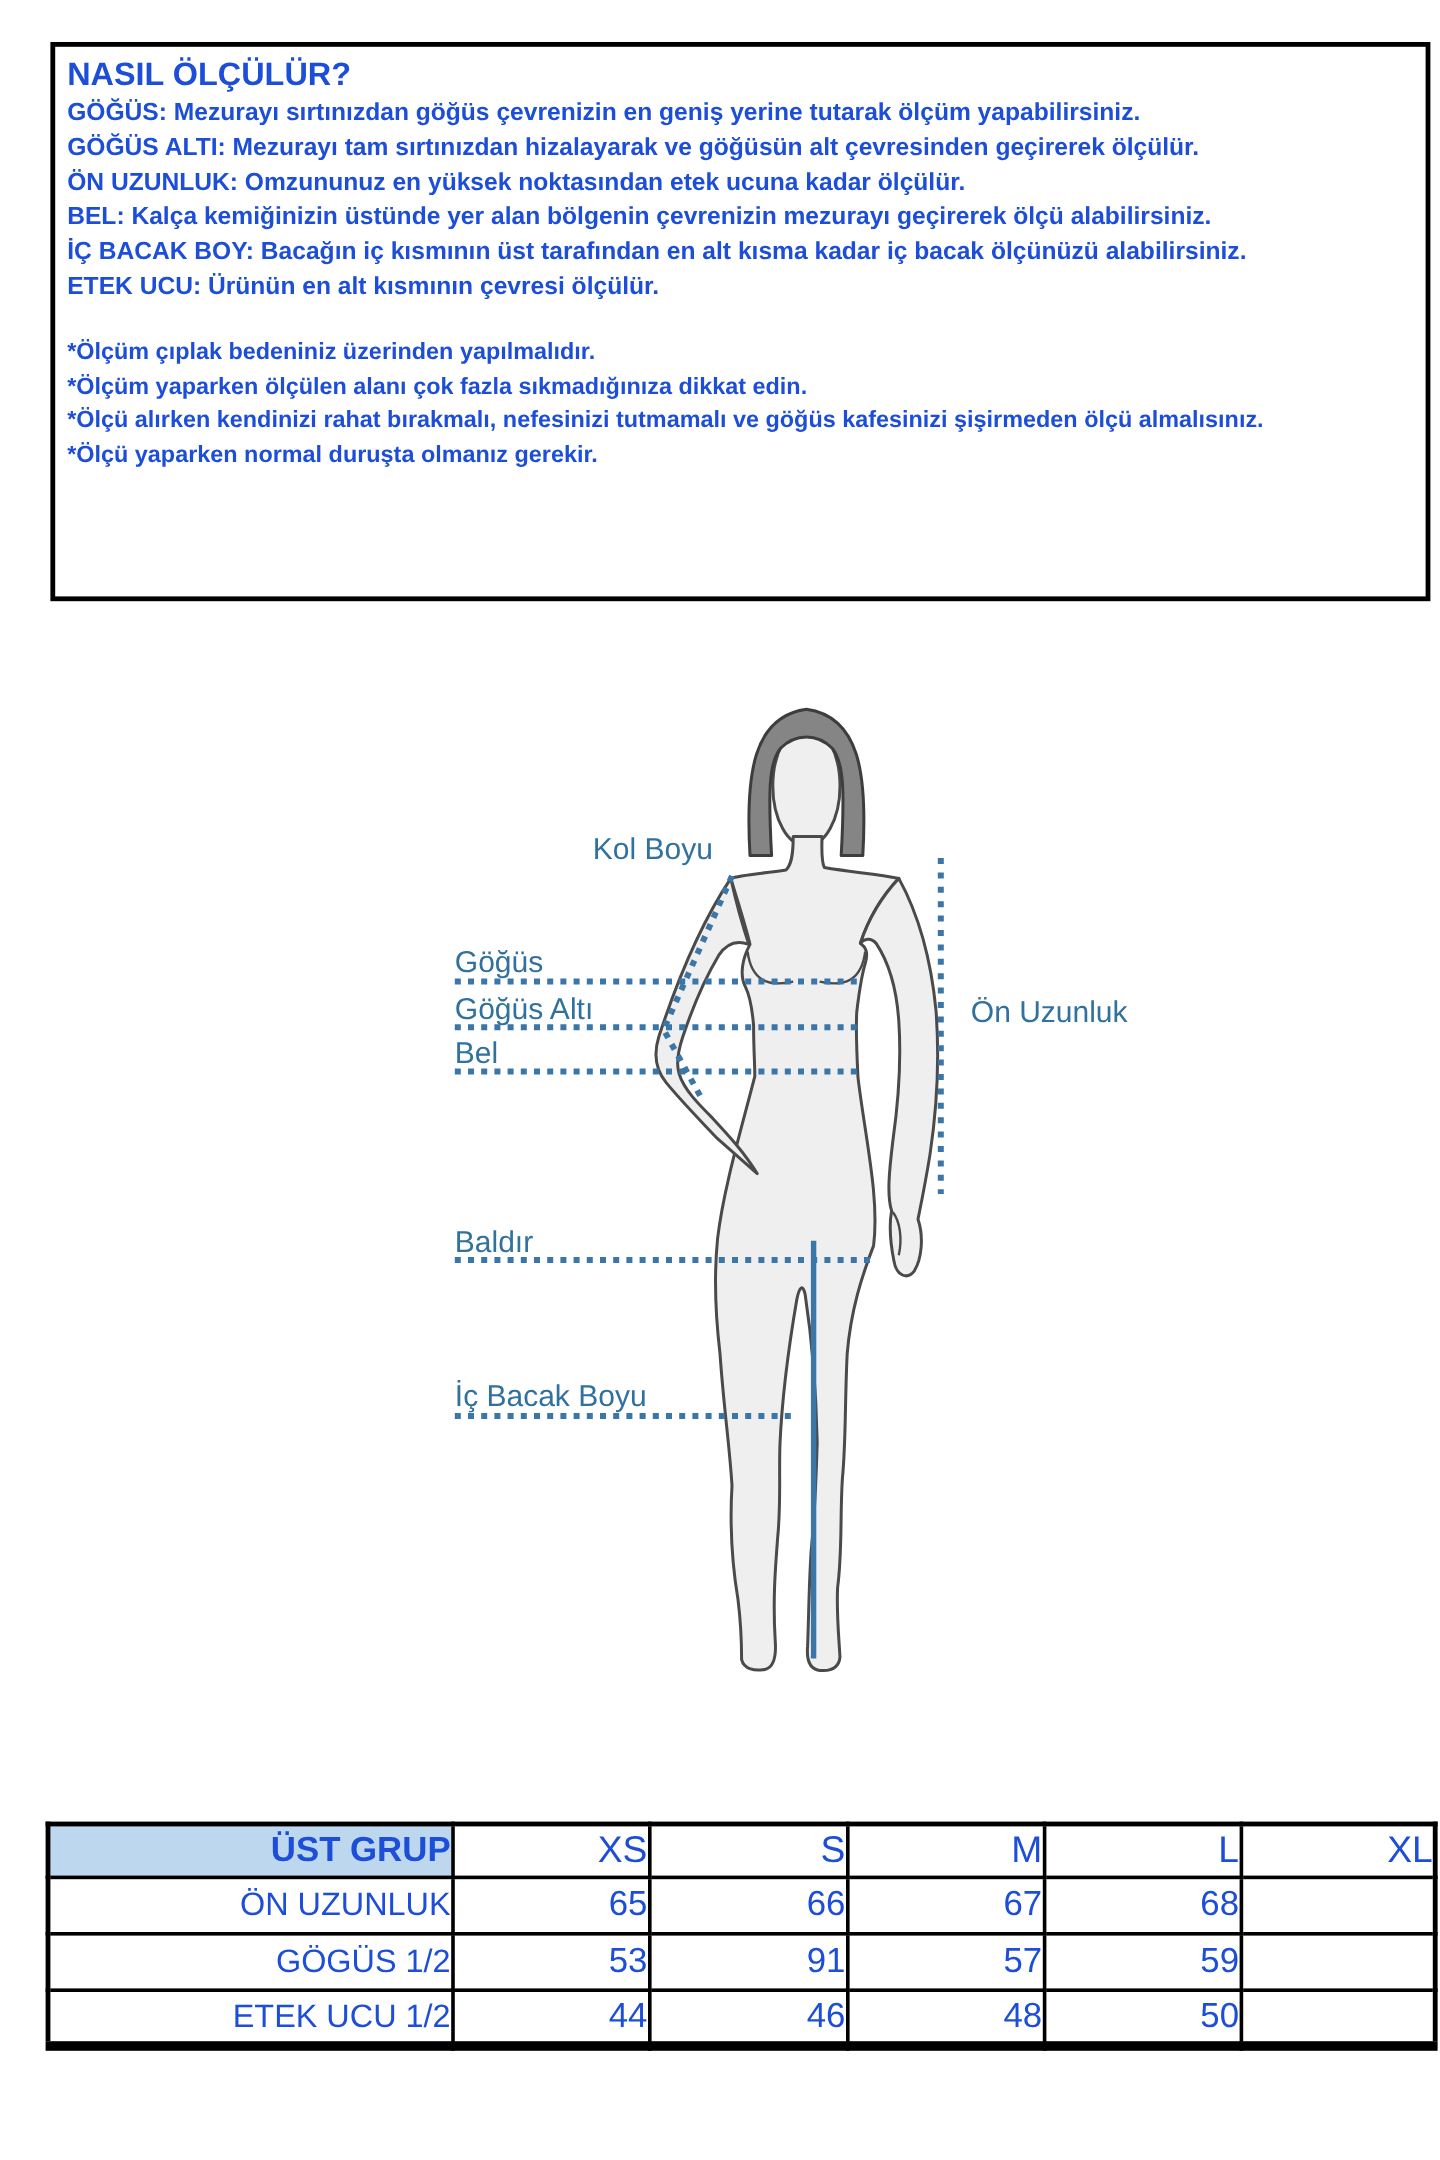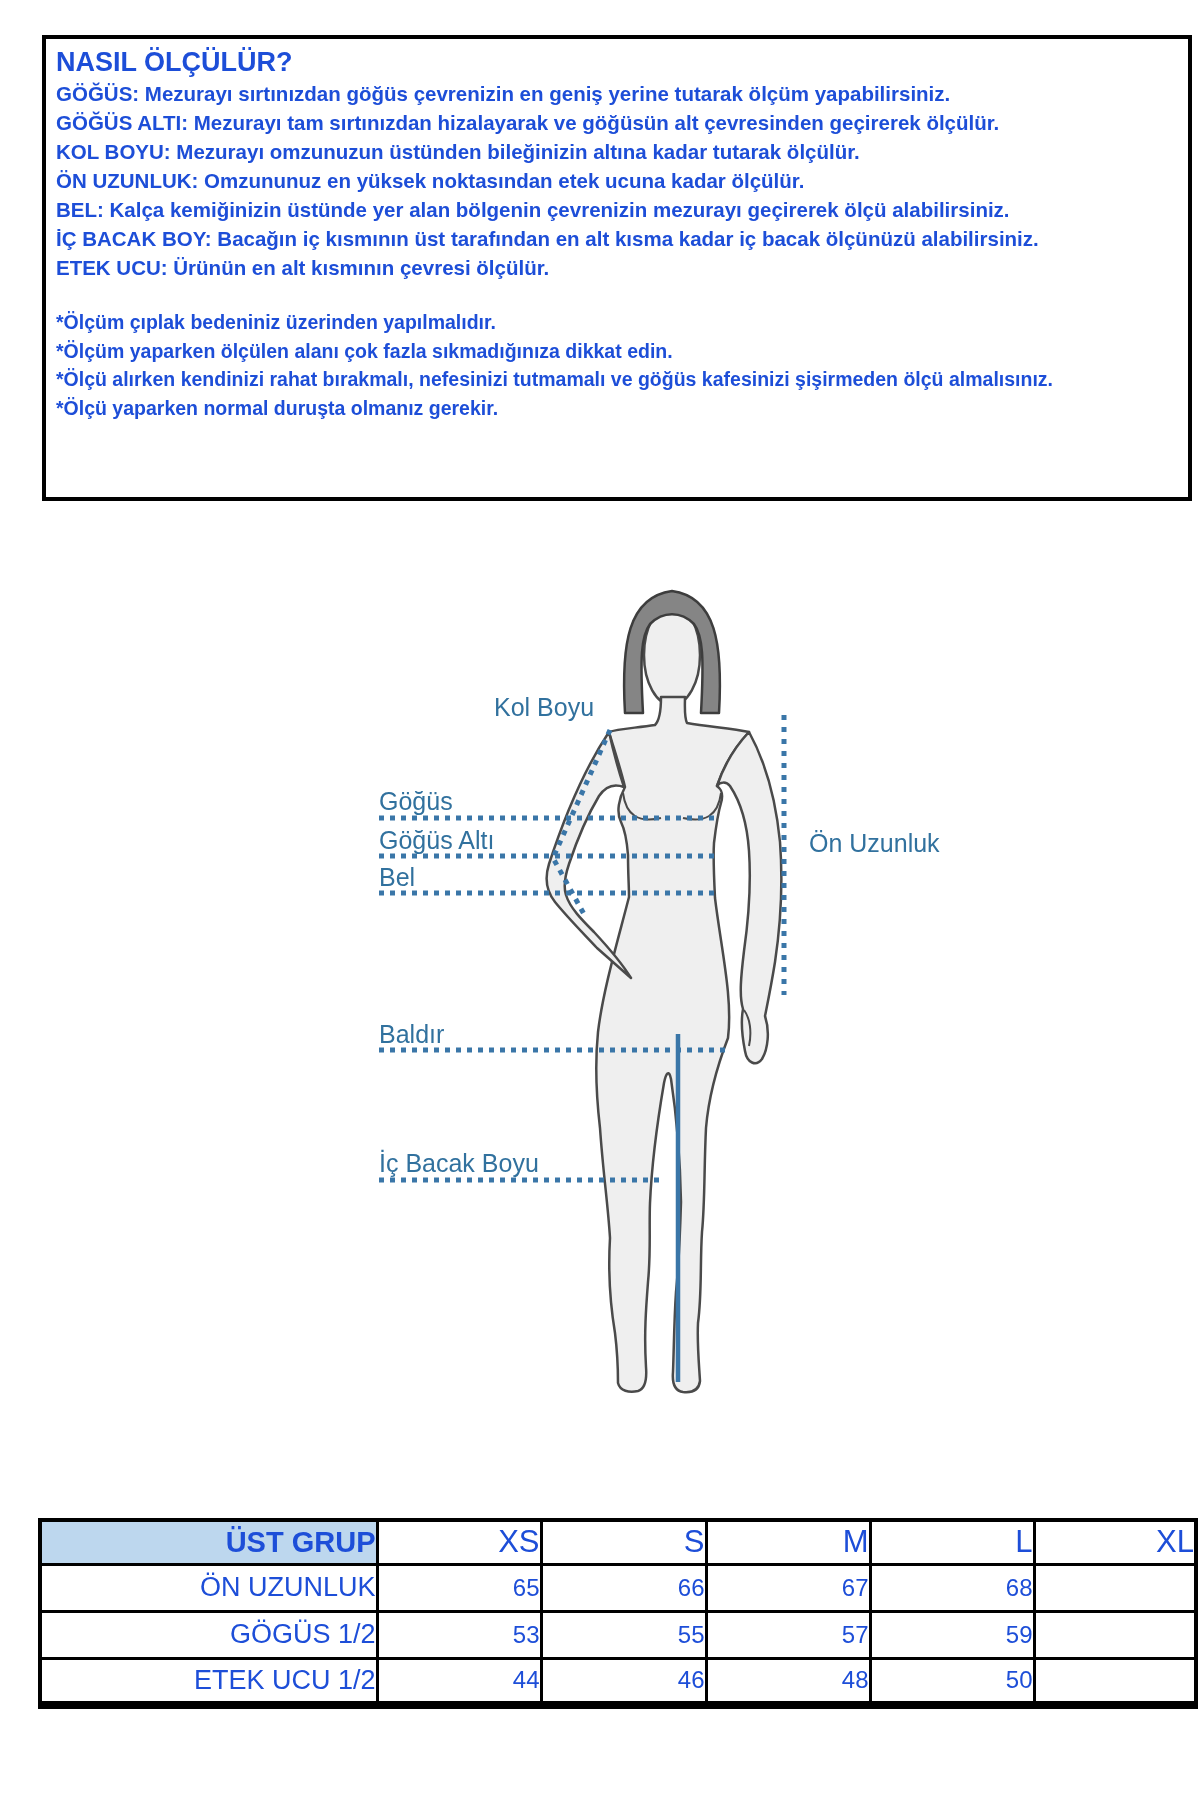--- a/index.html
+++ b/index.html
@@ -18,32 +18,31 @@
   
   .size-table{position:absolute;left:21px;top:1518px;width:1156px;border-collapse:collapse;
               table-layout:fixed;text-align:right;}
   .size-table td,.size-table th{border:3px solid #000;padding:0;overflow:hidden;white-space:nowrap;}
   .size-table{border:4px solid #000;border-bottom:8px solid #000;}
   .row-h{height:47px;}
   .head-h{height:44px;}
   .cell-group{background:#bdd7ee;font-weight:bold;font-size:29px;}
   .cell-size{font-size:31px;font-weight:normal;}
   .cell-label{font-size:27px;font-weight:normal;}
-  .cell-val{font-size:24px;font-weight:normal;}
+  .cell-val{font-size:29px;font-weight:normal;}
 </style>
 </head>
 <body>
 
 <div class="page">
 
   <div class="guide-box">
     <div class="guide-title">NASIL ÖLÇÜLÜR?</div>
     <div class="guide-def">GÖĞÜS: Mezurayı sırtınızdan göğüs çevrenizin en geniş yerine tutarak ölçüm yapabilirsiniz.</div>
     <div class="guide-def">GÖĞÜS ALTI: Mezurayı tam sırtınızdan hizalayarak ve göğüsün alt çevresinden geçirerek ölçülür.</div>
-    <div class="guide-def">KOL BOYU: Mezurayı omzunuzun üstünden bileğinizin altına kadar tutarak ölçülür.</div>
     <div class="guide-def">ÖN UZUNLUK: Omzununuz en yüksek noktasından etek ucuna kadar ölçülür.</div>
     <div class="guide-def">BEL: Kalça kemiğinizin üstünde yer alan bölgenin çevrenizin mezurayı geçirerek ölçü alabilirsiniz.</div>
     <div class="guide-def">İÇ BACAK BOY: Bacağın iç kısmının üst tarafından en alt kısma kadar iç bacak ölçünüzü alabilirsiniz.</div>
     <div class="guide-def">ETEK UCU: Ürünün en alt kısmının çevresi ölçülür.</div>
     <div class="guide-notes">
       <div class="guide-note">*Ölçüm çıplak bedeniniz üzerinden yapılmalıdır.</div>
       <div class="guide-note">*Ölçüm yaparken ölçülen alanı çok fazla sıkmadığınıza dikkat edin.</div>
       <div class="guide-note">*Ölçü alırken kendinizi rahat bırakmalı, nefesinizi tutmamalı ve göğüs kafesinizi şişirmeden ölçü almalısınız.</div>
       <div class="guide-note">*Ölçü yaparken normal duruşta olmanız gerekir.</div>
     </div>
@@ -159,21 +158,21 @@
         <td class="cell-label">ÖN UZUNLUK</td>
         <td class="cell-val">65</td>
         <td class="cell-val">66</td>
         <td class="cell-val">67</td>
         <td class="cell-val">68</td>
         <td class="cell-val"></td>
       </tr>
       <tr class="row-h">
         <td class="cell-label">GÖGÜS 1/2</td>
         <td class="cell-val">53</td>
-        <td class="cell-val">55</td>
+        <td class="cell-val">91</td>
         <td class="cell-val">57</td>
         <td class="cell-val">59</td>
         <td class="cell-val"></td>
       </tr>
       <tr class="row-h">
         <td class="cell-label">ETEK UCU 1/2</td>
         <td class="cell-val">44</td>
         <td class="cell-val">46</td>
         <td class="cell-val">48</td>
         <td class="cell-val">50</td>

